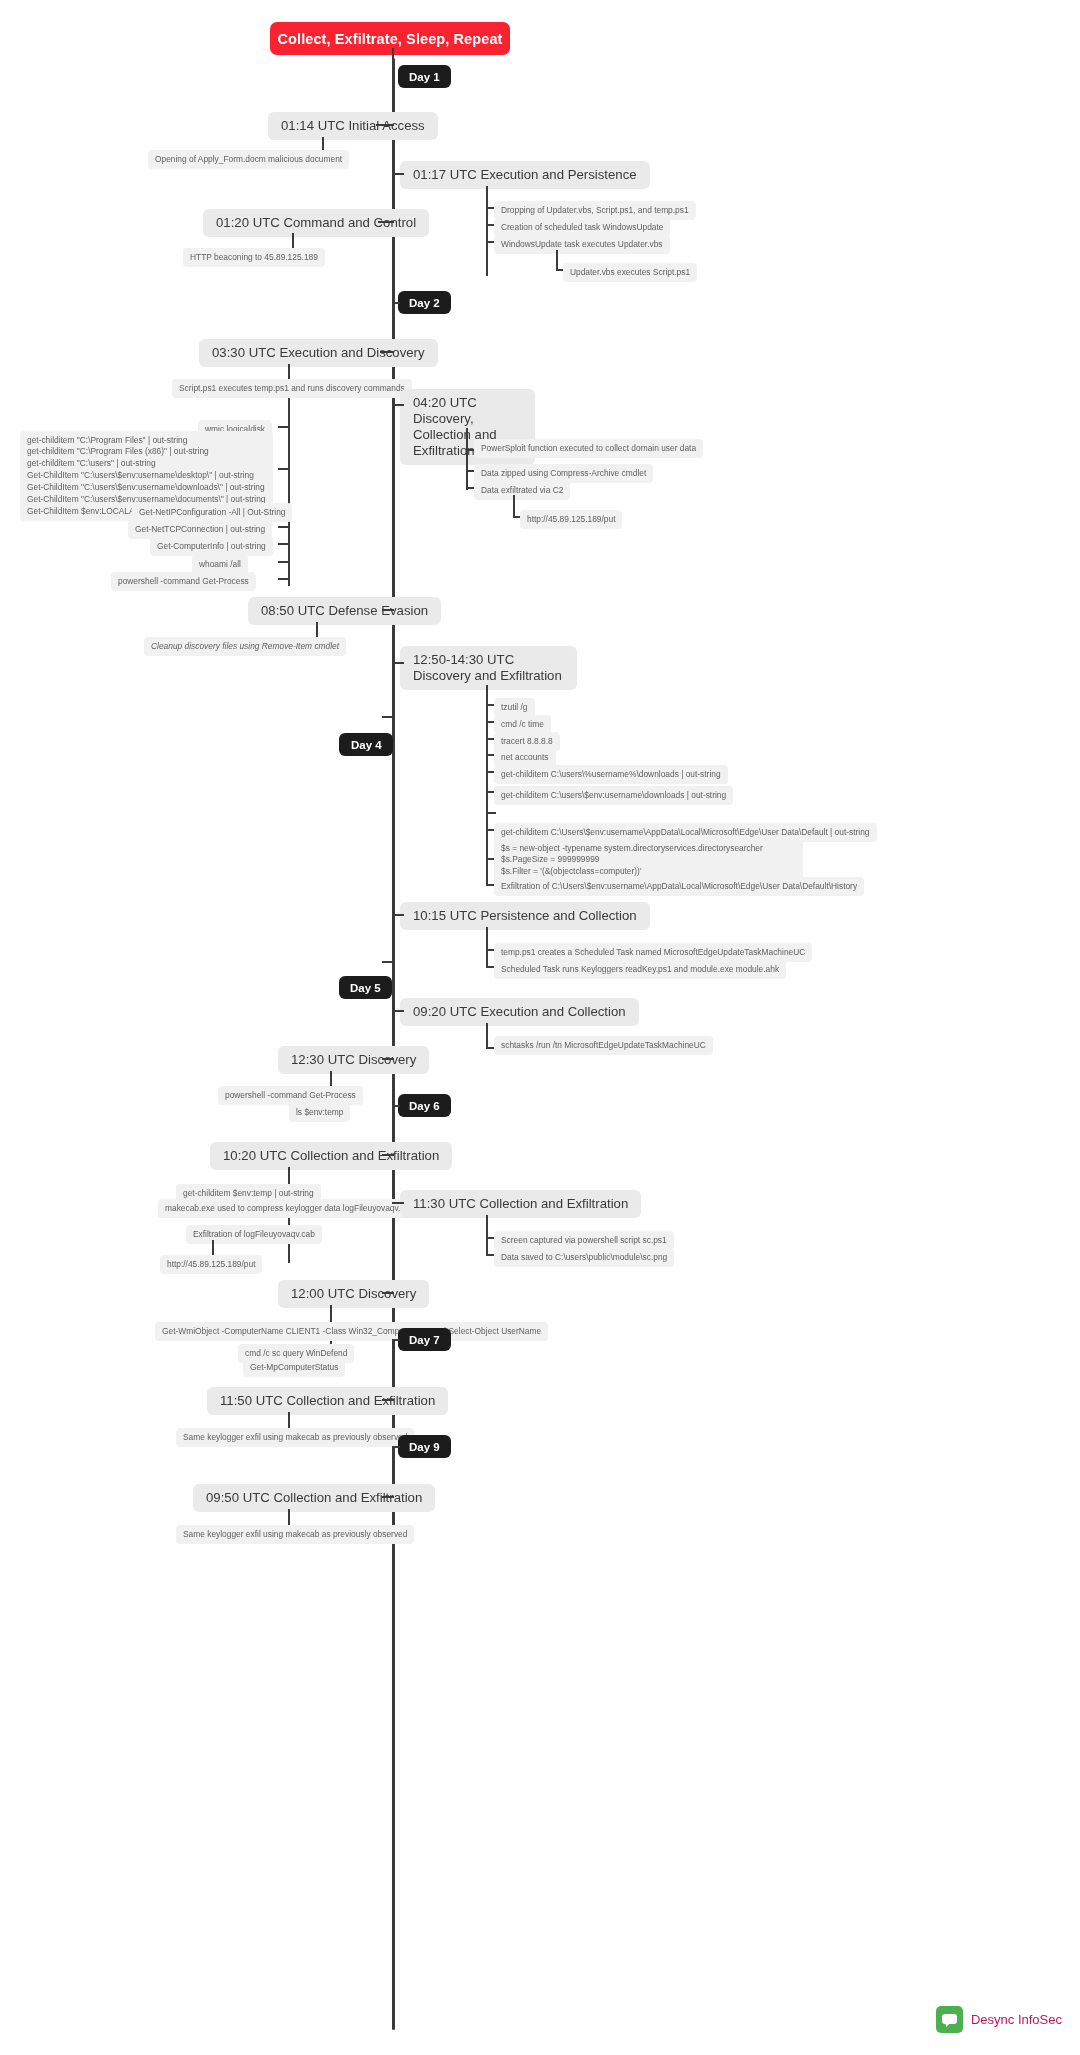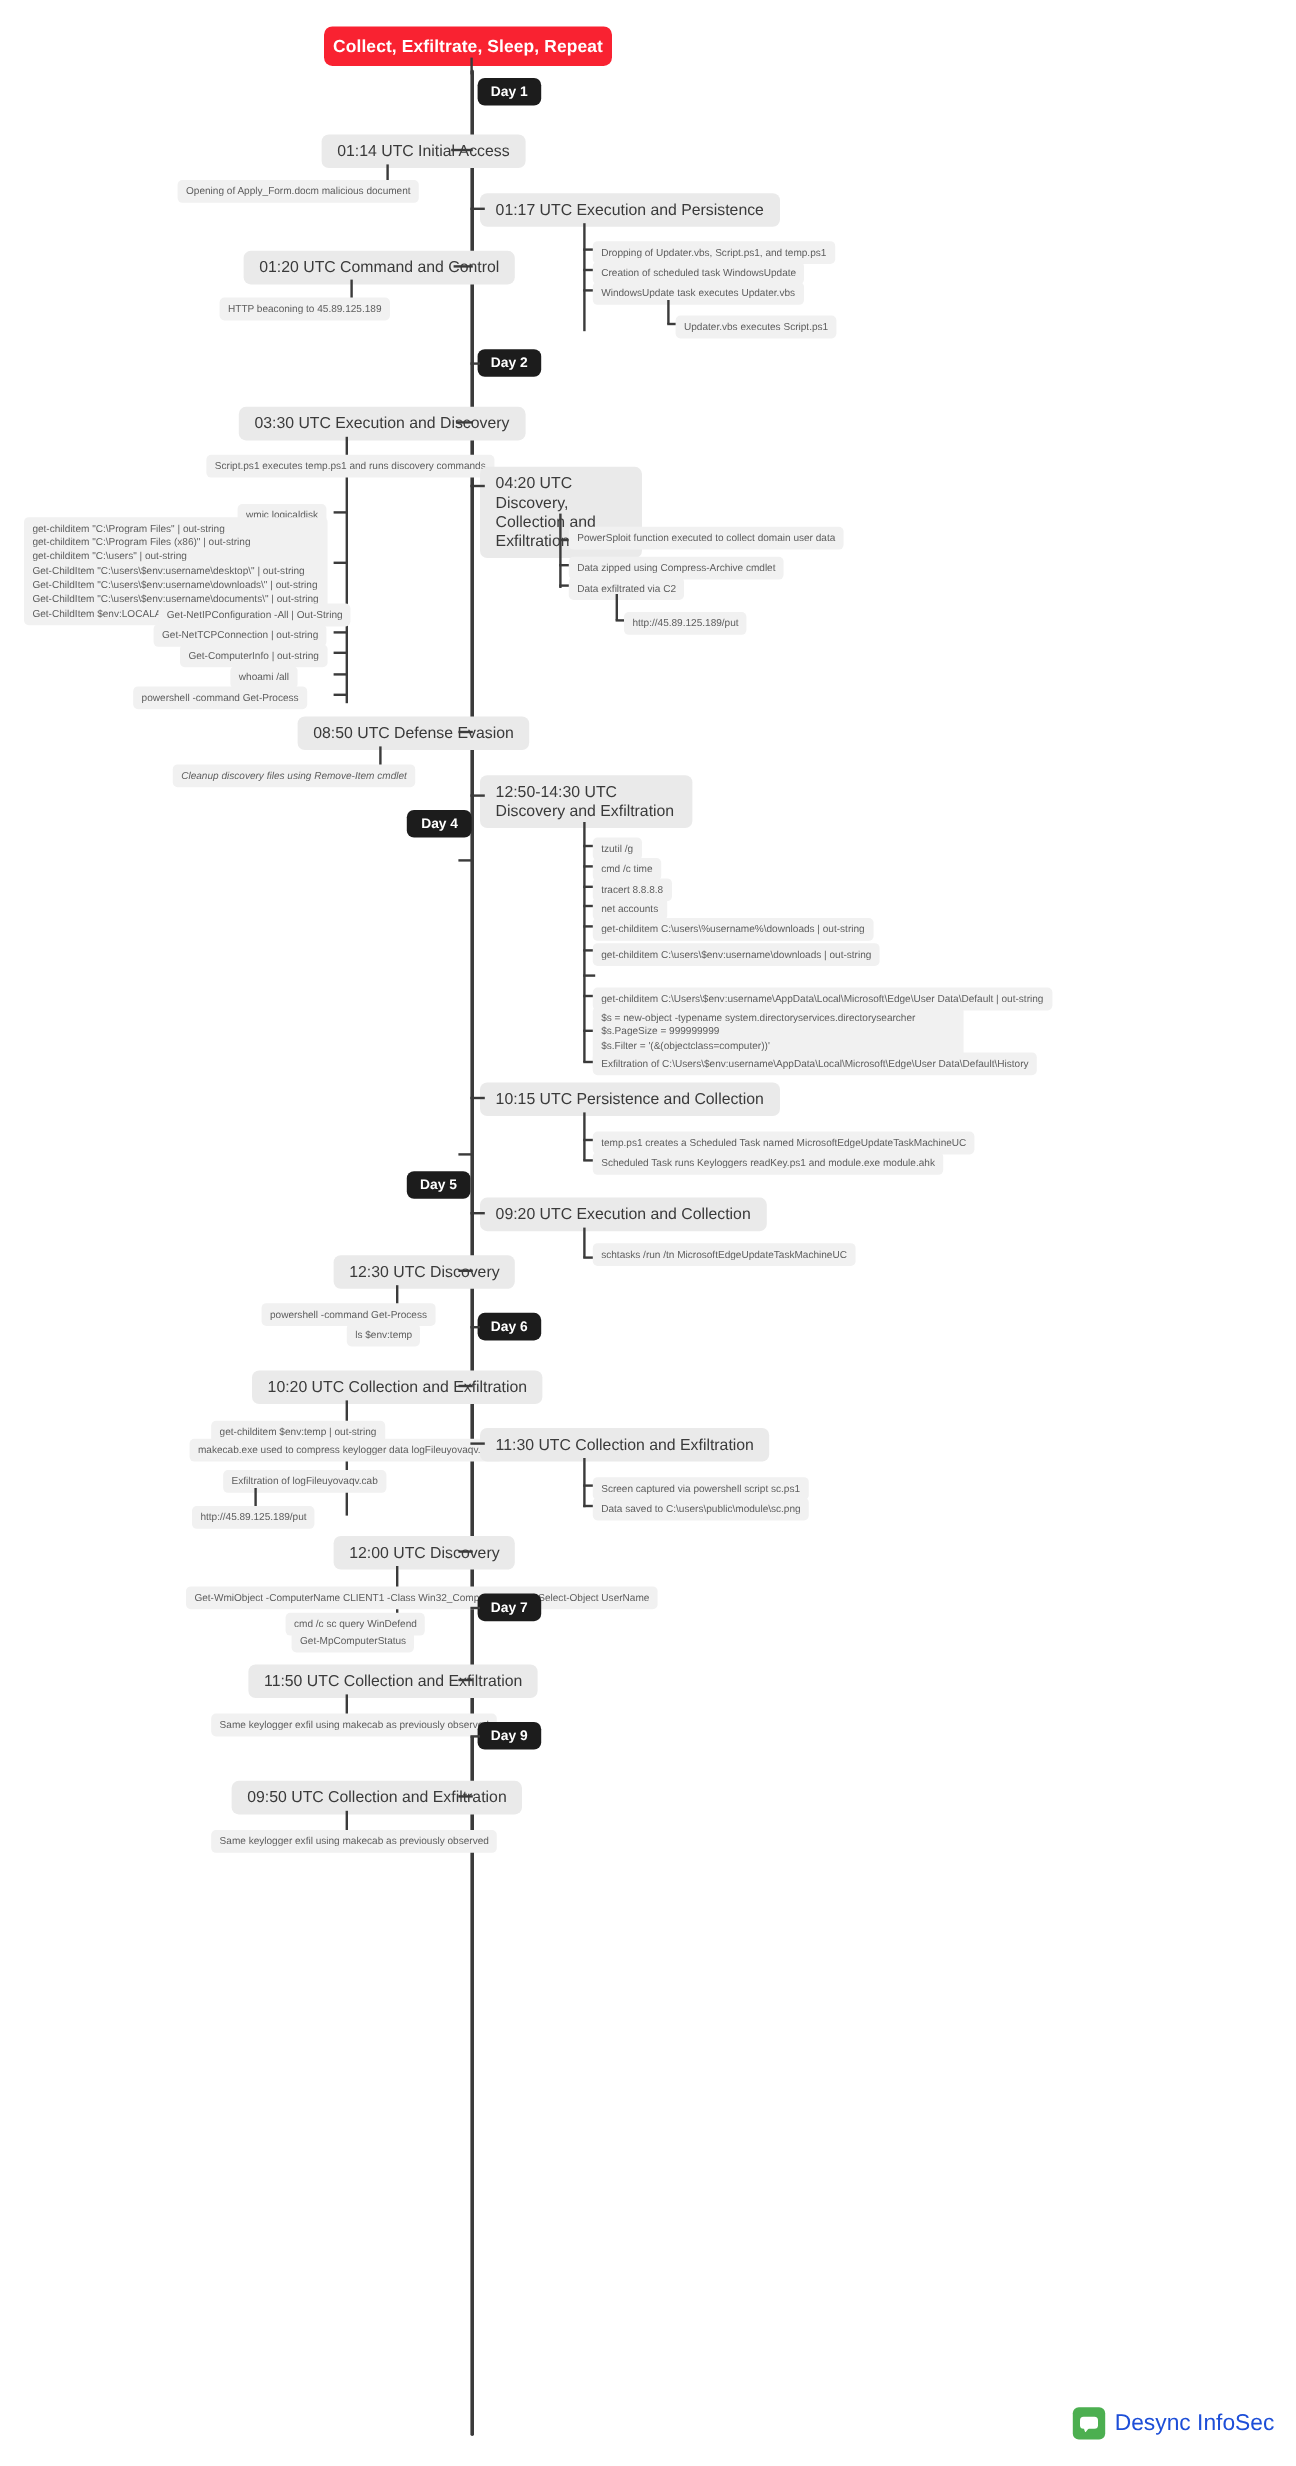--- a/index.html
+++ b/index.html
@@ -73,21 +73,21 @@
   }
   .wm-badge:before {
     content: ""; position: absolute; left: 6px; top: 8px;
     width: 15px; height: 10px; border-radius: 3px; background: #fff;
   }
   .wm-badge:after {
     content: ""; position: absolute; left: 9px; top: 17px;
     width: 5px; height: 4px; background: #fff;
     clip-path: polygon(0 0, 100% 0, 30% 100%);
   }
-  .wm-text { font-size: 19px; color: #1d4ed8; white-space: nowrap; }
+  .wm-text { font-size: 13px; color: #be185d; white-space: nowrap; }
 </style>
 </head>
 <body>
 
 <div id="stage">
 
   <div class="spine"></div>
 
   <div class="title-node">Collect, Exfiltrate, Sleep, Repeat</div>
   <div class="ln lnv" style="left:392px; top:48px; height:14px;"></div>
@@ -168,21 +168,21 @@
   <div class="ln lnv" style="left:513px; top:495px; height:22px;"></div>
   <div class="ln lnh" style="left:513px; top:516px; width:10px;"></div>
   <div class="det" style="left:520px; top:510px;">http://45.89.125.189/put</div>
 
   <div class="evt" style="left:248px; top:597px;">08:50 UTC Defense Evasion</div>
   <div class="ln lnh" style="left:382px; top:609px; width:12px;"></div>
   <div class="ln lnv" style="left:316px; top:622px; height:22px;"></div>
   <div class="ln lnh" style="left:304px; top:643px; width:14px;"></div>
   <div class="det" style="left:144px; top:637px;font-style:italic;">Cleanup discovery files using Remove-Item cmdlet</div>
 
-  <div class="day" style="left:339px; top:675px;padding-left:12px;">Day 4</div>
+  <div class="day" style="left:339px; top:733px;padding-left:12px;">Day 4</div>
   <div class="ln lnh" style="left:382px; top:716px; width:12px;"></div>
 
   <div class="evt wrap" style="left:400px; top:646px; width:177px;">12:50-14:30 UTC Discovery and Exfiltration</div>
   <div class="ln lnh" style="left:392px; top:662px; width:12px;"></div>
   <div class="ln lnv" style="left:486px; top:685px; height:200px;"></div>
 
   <div class="ln lnh" style="left:486px; top:704px; width:10px;"></div>
   <div class="det" style="left:494px; top:698px;">tzutil /g</div>
 
   <div class="ln lnh" style="left:486px; top:721px; width:10px;"></div>

